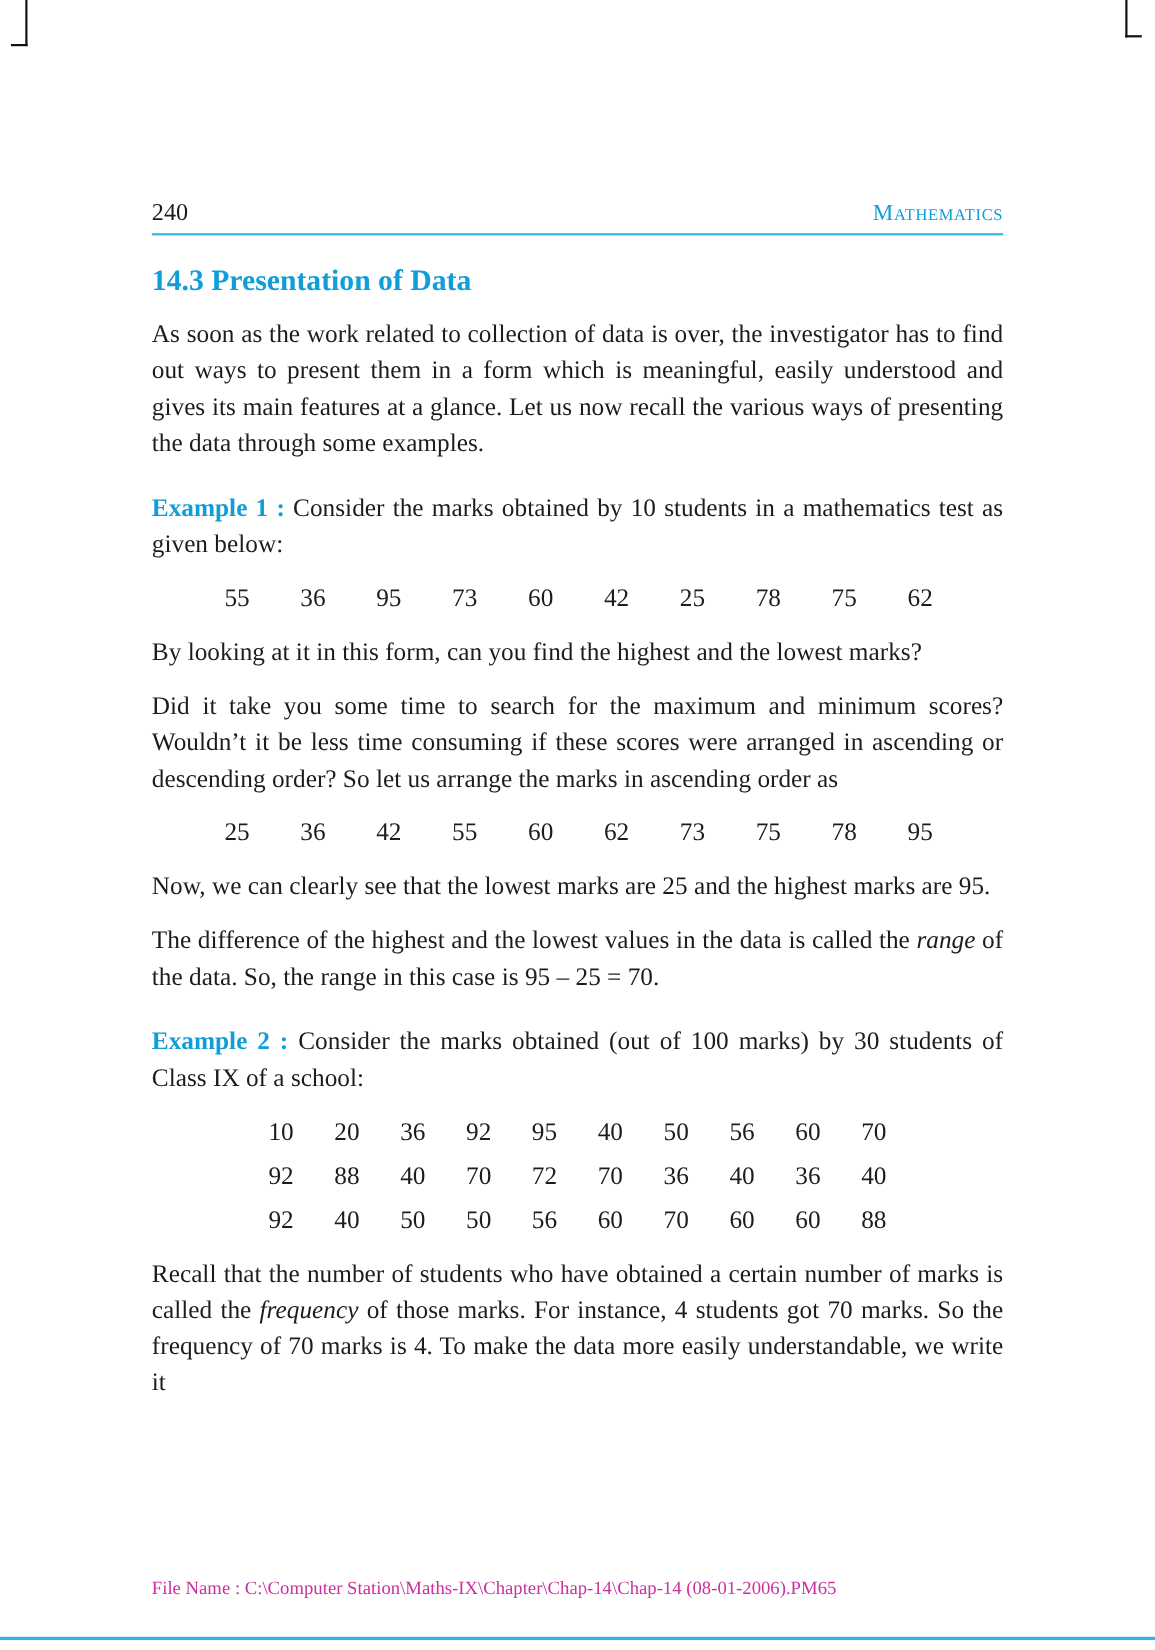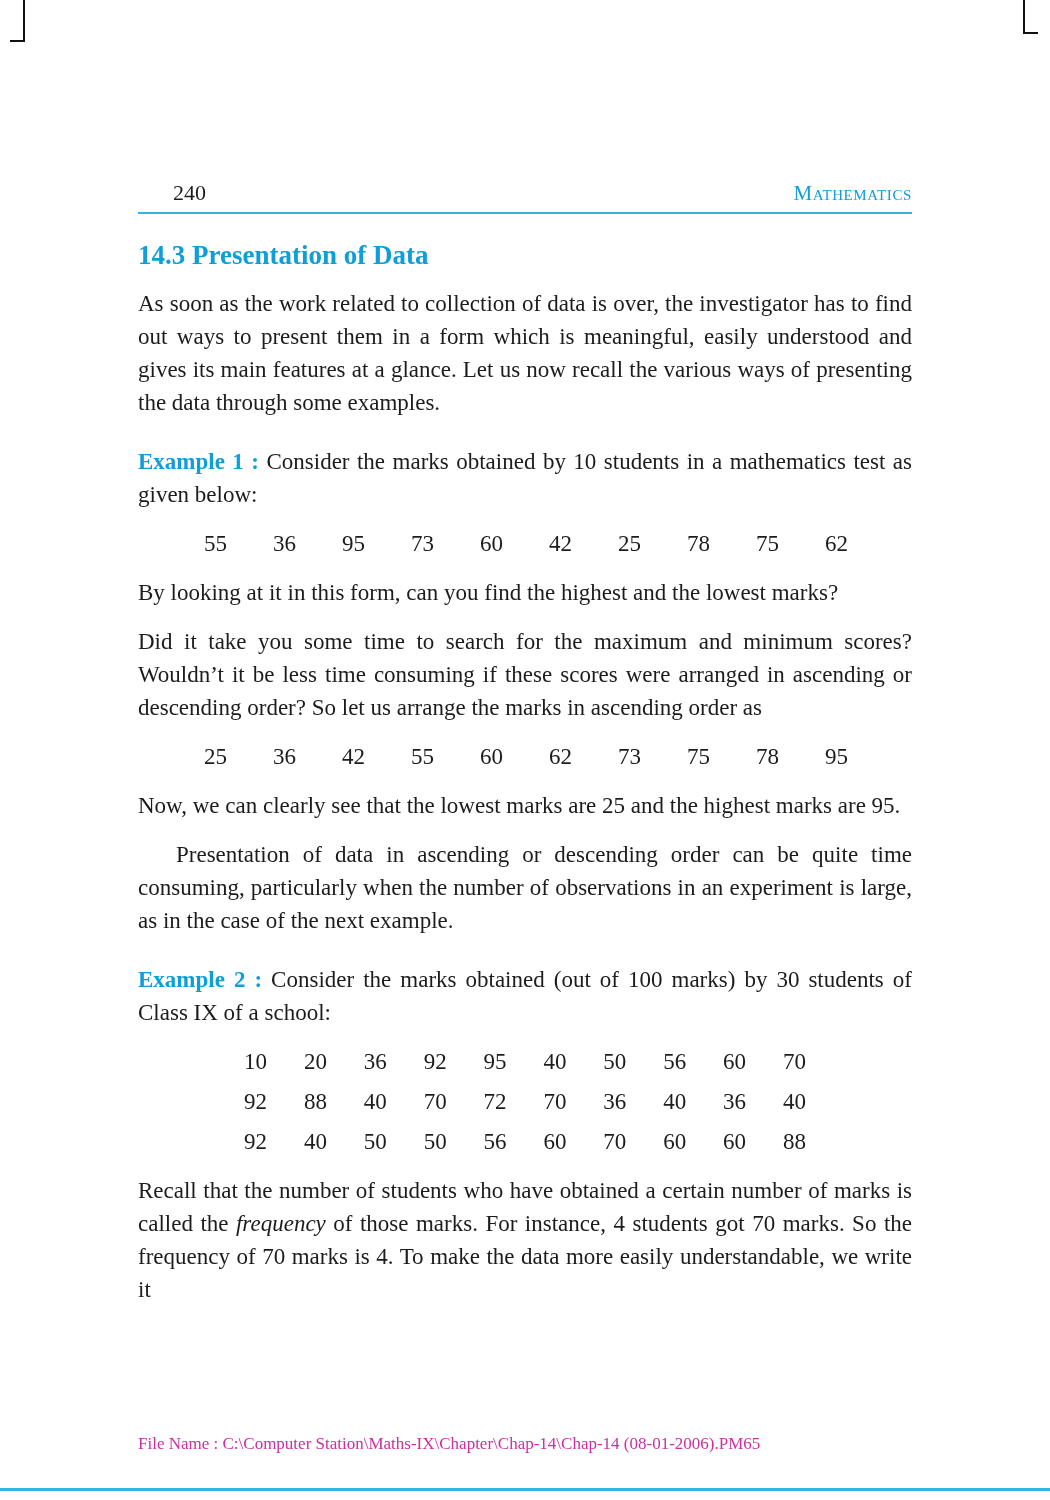--- a/index.html
+++ b/index.html
@@ -15,21 +15,21 @@
   
   .cropmark { position: absolute; }
   .cropmark.tl { top: 0; left: 10px; width: 13px; height: 40px;
     border-right: 2px solid #111; border-bottom: 2px solid #111; }
   .cropmark.tr { top: 0; right: 12px; width: 13px; height: 32px;
     border-left: 2px solid #111; border-bottom: 2px solid #111; }
 
   .content { position: absolute; left: 138px; width: 774px; top: 180px; }
 
   .running-header { display: flex; justify-content: space-between; align-items: baseline; }
-  .pagenum { font-size: 22px; margin-left: 35px; }
+  .pagenum { font-size: 22px; }
   .book { font-variant: small-caps; letter-spacing: 0.6px; font-size: 21px; color: var(--accent); }
   .rule { border: 0; border-top: 2.5px solid var(--rule); margin: 6px 0 0 0; }
 
   h2.section-title {
     color: var(--accent);
     font-size: 27px;
     font-weight: bold;
     margin: 26px 0 12px 0;
   }
 
@@ -119,22 +119,22 @@
         <span>60</span>
         <span>62</span>
         <span>73</span>
         <span>75</span>
         <span>78</span>
         <span>95</span>
       </div>
 
     <p class="body">Now, we can clearly see that the lowest marks are 25 and the highest marks are 95.</p>
 
+    <p class="body"><span>The difference of the highest and the lowest values in the data is called the </span><i class="term">range</i><span> of the data. So, the range in this case is 95 – 25 = 70.</span></p>
 
-    <p class="body indented">Presentation of data in ascending or descending order can be quite time consuming, particularly when the number of observations in an experiment is large, as in the case of the next example.</p>
 
     <p class="body spaced"><span class="exlabel">Example 2 : </span><span>Consider the marks obtained (out of 100 marks) by 30 students of Class IX of a school:</span></p>
 
     <div class="marks-row ex2">
         <span>10</span>
         <span>20</span>
         <span>36</span>
         <span>92</span>
         <span>95</span>
         <span>40</span>

